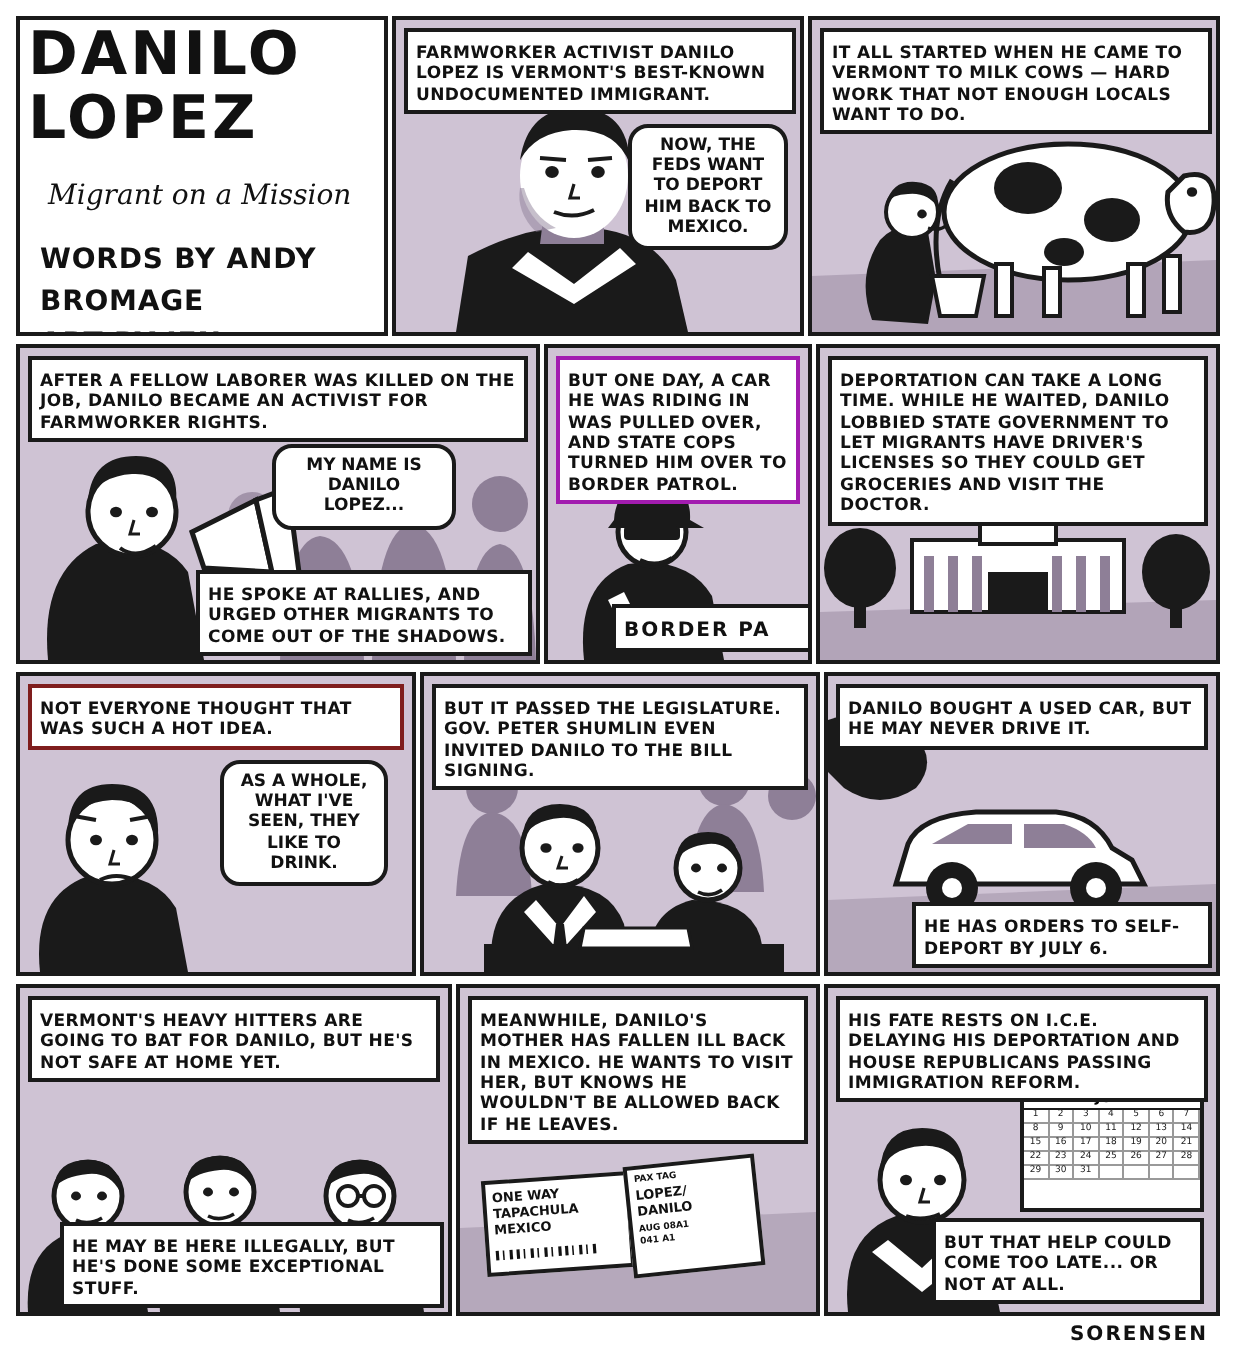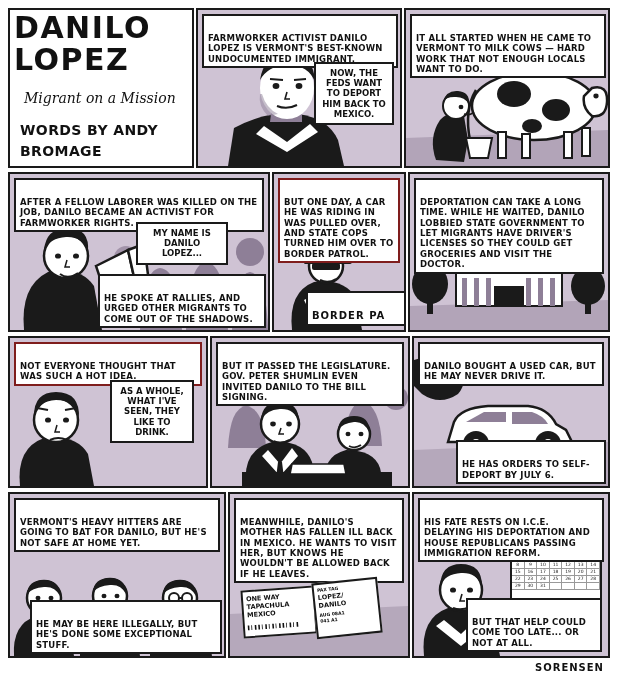--- a/index.html
+++ b/index.html
@@ -30,32 +30,32 @@
   .caption {
     position: absolute;
     background: #ffffff;
     border: 2px solid #1a1a1a;
     box-sizing: border-box;
     font-family: "DejaVu Sans", sans-serif;
     font-size: 8.5px;
     line-height: 1.22;
     letter-spacing: 0.2px;
     color: #111111;
-    padding: 17px 4px 2px 4px;
+    padding: 6px 4px 2px 4px;
     text-transform: uppercase;
     font-weight: 600;
   }
   .caption.noborder {
     border: none;
   }
   .bubble {
     position: absolute;
     background: #ffffff;
     border: 2px solid #1a1a1a;
-    border-radius: 0;
+    border-radius: 10px;
     box-sizing: border-box;
     font-size: 8.5px;
     line-height: 1.2;
     color: #111111;
     padding: 4px 5px;
     text-transform: uppercase;
     font-weight: 600;
     text-align: center;
   }
   
@@ -262,21 +262,21 @@
       <path d="M18 156 Q14 118 40 108 Q70 104 82 124 L88 156Z" class="ink"></path>
       <circle cx="52" cy="92" r="17" class="wht" stroke="#1a1a1a" stroke-width="2.5"></circle>
 
       <path d="M33 86 Q34 68 53 68 Q72 68 71 86 L78 90 L30 90Z" class="ink"></path>
 
       <rect x="38" y="89" width="28" height="7" rx="2" class="ink"></rect>
       <path d="M46 106 Q54 110 62 105" stroke="#1a1a1a" stroke-width="2" fill="none"></path>
 
       <path d="M30 126 L38 122 L42 130 L34 134Z" class="wht"></path>
     </svg>
-    <div class="caption noborder" style="left:4px; top:4px; width:122px; background:#ffffff; border:2px solid #7f1d1d;">BUT ONE DAY, A CAR HE WAS RIDING IN WAS PULLED OVER, AND STATE COPS TURNED HIM OVER TO BORDER PATROL.</div>
+    <div class="caption noborder" style="left:4px; top:4px; width:122px; background:#ffffff; border:2px solid #a21caf;">BUT ONE DAY, A CAR HE WAS RIDING IN WAS PULLED OVER, AND STATE COPS TURNED HIM OVER TO BORDER PATROL.</div>
     <div class="caption" style="left:32px; bottom:4px; width:100px; font-size:10px; letter-spacing:1px;">BORDER PA</div>
   </div>
 
   <div class="panel" style="left:408px; top:172px; width:202px; height:160px;">
     <svg class="art" width="198" height="156" viewBox="0 0 198 156">
       <rect x="0" y="0" width="198" height="156" class="lt"></rect>
 
       <path d="M0 132 L198 126 L198 156 L0 156Z" class="mid" opacity="0.45"></path>
 
       <rect x="46" y="96" width="106" height="36" class="wht" stroke="#1a1a1a" stroke-width="2"></rect>

